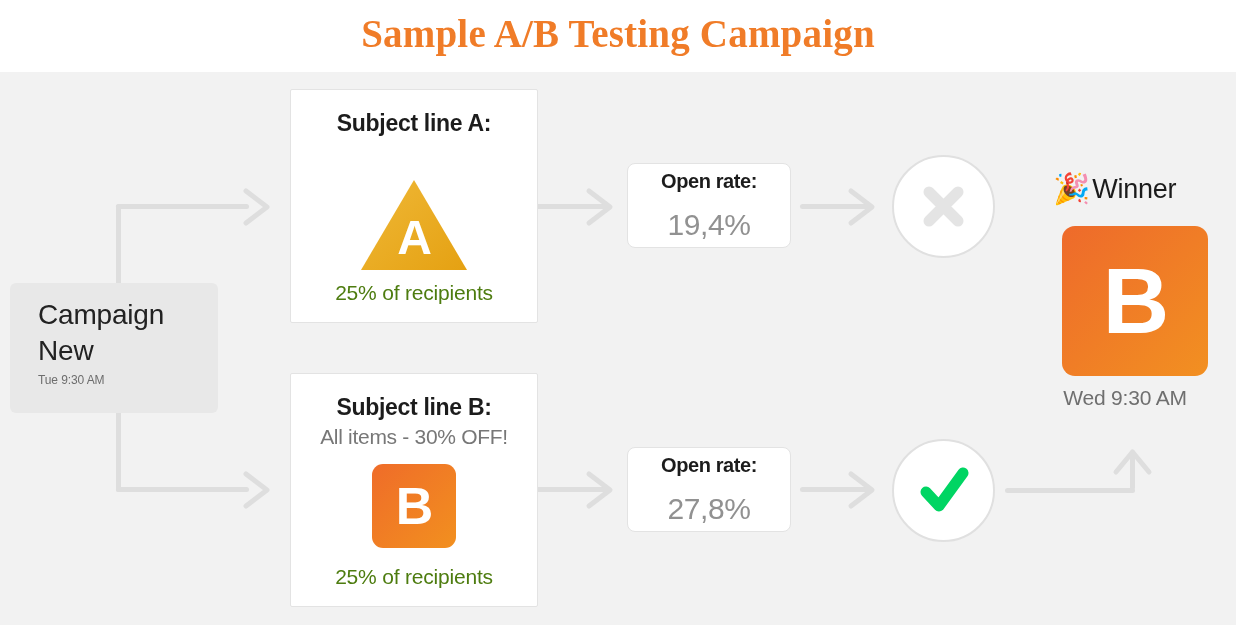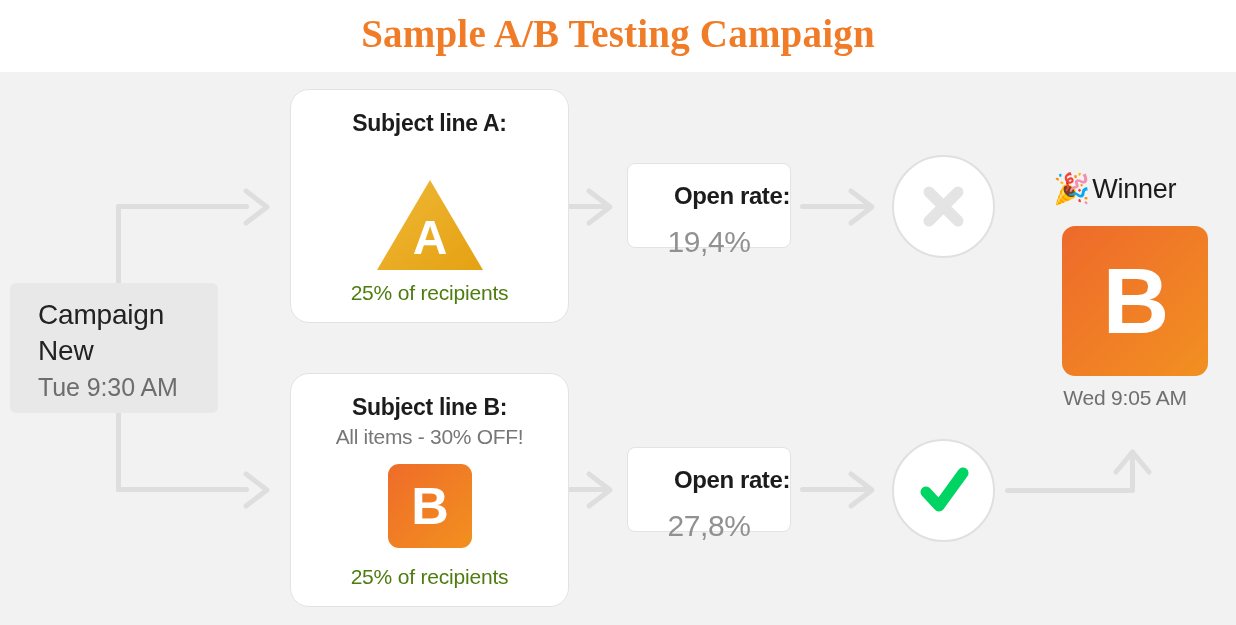--- a/index.html
+++ b/index.html
@@ -86,32 +86,32 @@
   }
   .campaign-title {
     font-size: 28px;
     font-weight: 400;
     color: #222222;
     line-height: 36px;
     letter-spacing: -0.2px;
   }
   .campaign-time {
     margin-top: 4px;
-    font-size: 25px;
+    font-size: 12px;
     color: #6d6d6d;
     letter-spacing: -0.1px;
   }
 
   
   .subject-card {
     position: absolute;
-    width: 279px;
+    width: 248px;
     background: #ffffff;
     border: 1px solid #e3e3e3;
-    border-radius: 19px;
+    border-radius: 2px;
     box-sizing: border-box;
     text-align: center;
   }
   #card-a { left: 290px; top: 89px; height: 234px; }
   #card-b { left: 290px; top: 373px; height: 234px; }
 
   .subject-heading {
     margin-top: 20px;
     font-size: 23px;
     font-weight: bold;
@@ -190,26 +190,25 @@
     width: 164px; height: 85px;
     background: #ffffff;
     border: 1px solid #e3e3e3;
     border-radius: 8px;
     box-sizing: border-box;
     text-align: center;
   }
   #rate-a { left: 627px; top: 163px; }
   #rate-b { left: 627px; top: 447px; }
   .rate-label {
-    margin-top: 18px;
-    font-size: 24px;
+    margin-top: 6px;
+    font-size: 20px;
     font-weight: bold;
     color: #1c1c1c;
     letter-spacing: -0.4px;
-    text-align: right;
   }
   .rate-value {
     margin-top: 15px;
     font-size: 30px;
     color: #919191;
     letter-spacing: -0.4px;
   }
 
   
   .result-circle {
@@ -375,16 +374,16 @@
   </div>
 
   <div class="winner-head">
     <span class="popper-icon">🎉</span>
     <span class="winner-label">Winner</span>
   </div>
   <div class="winner-tile">
     <div class="letter">B</div>
   </div>
   <div class="winner-caption">
-    <div>Wed 9:05 AM</div>
+    <div>Wed 9:30 AM</div>
   </div>
 
 </div>
 
 </body></html>

